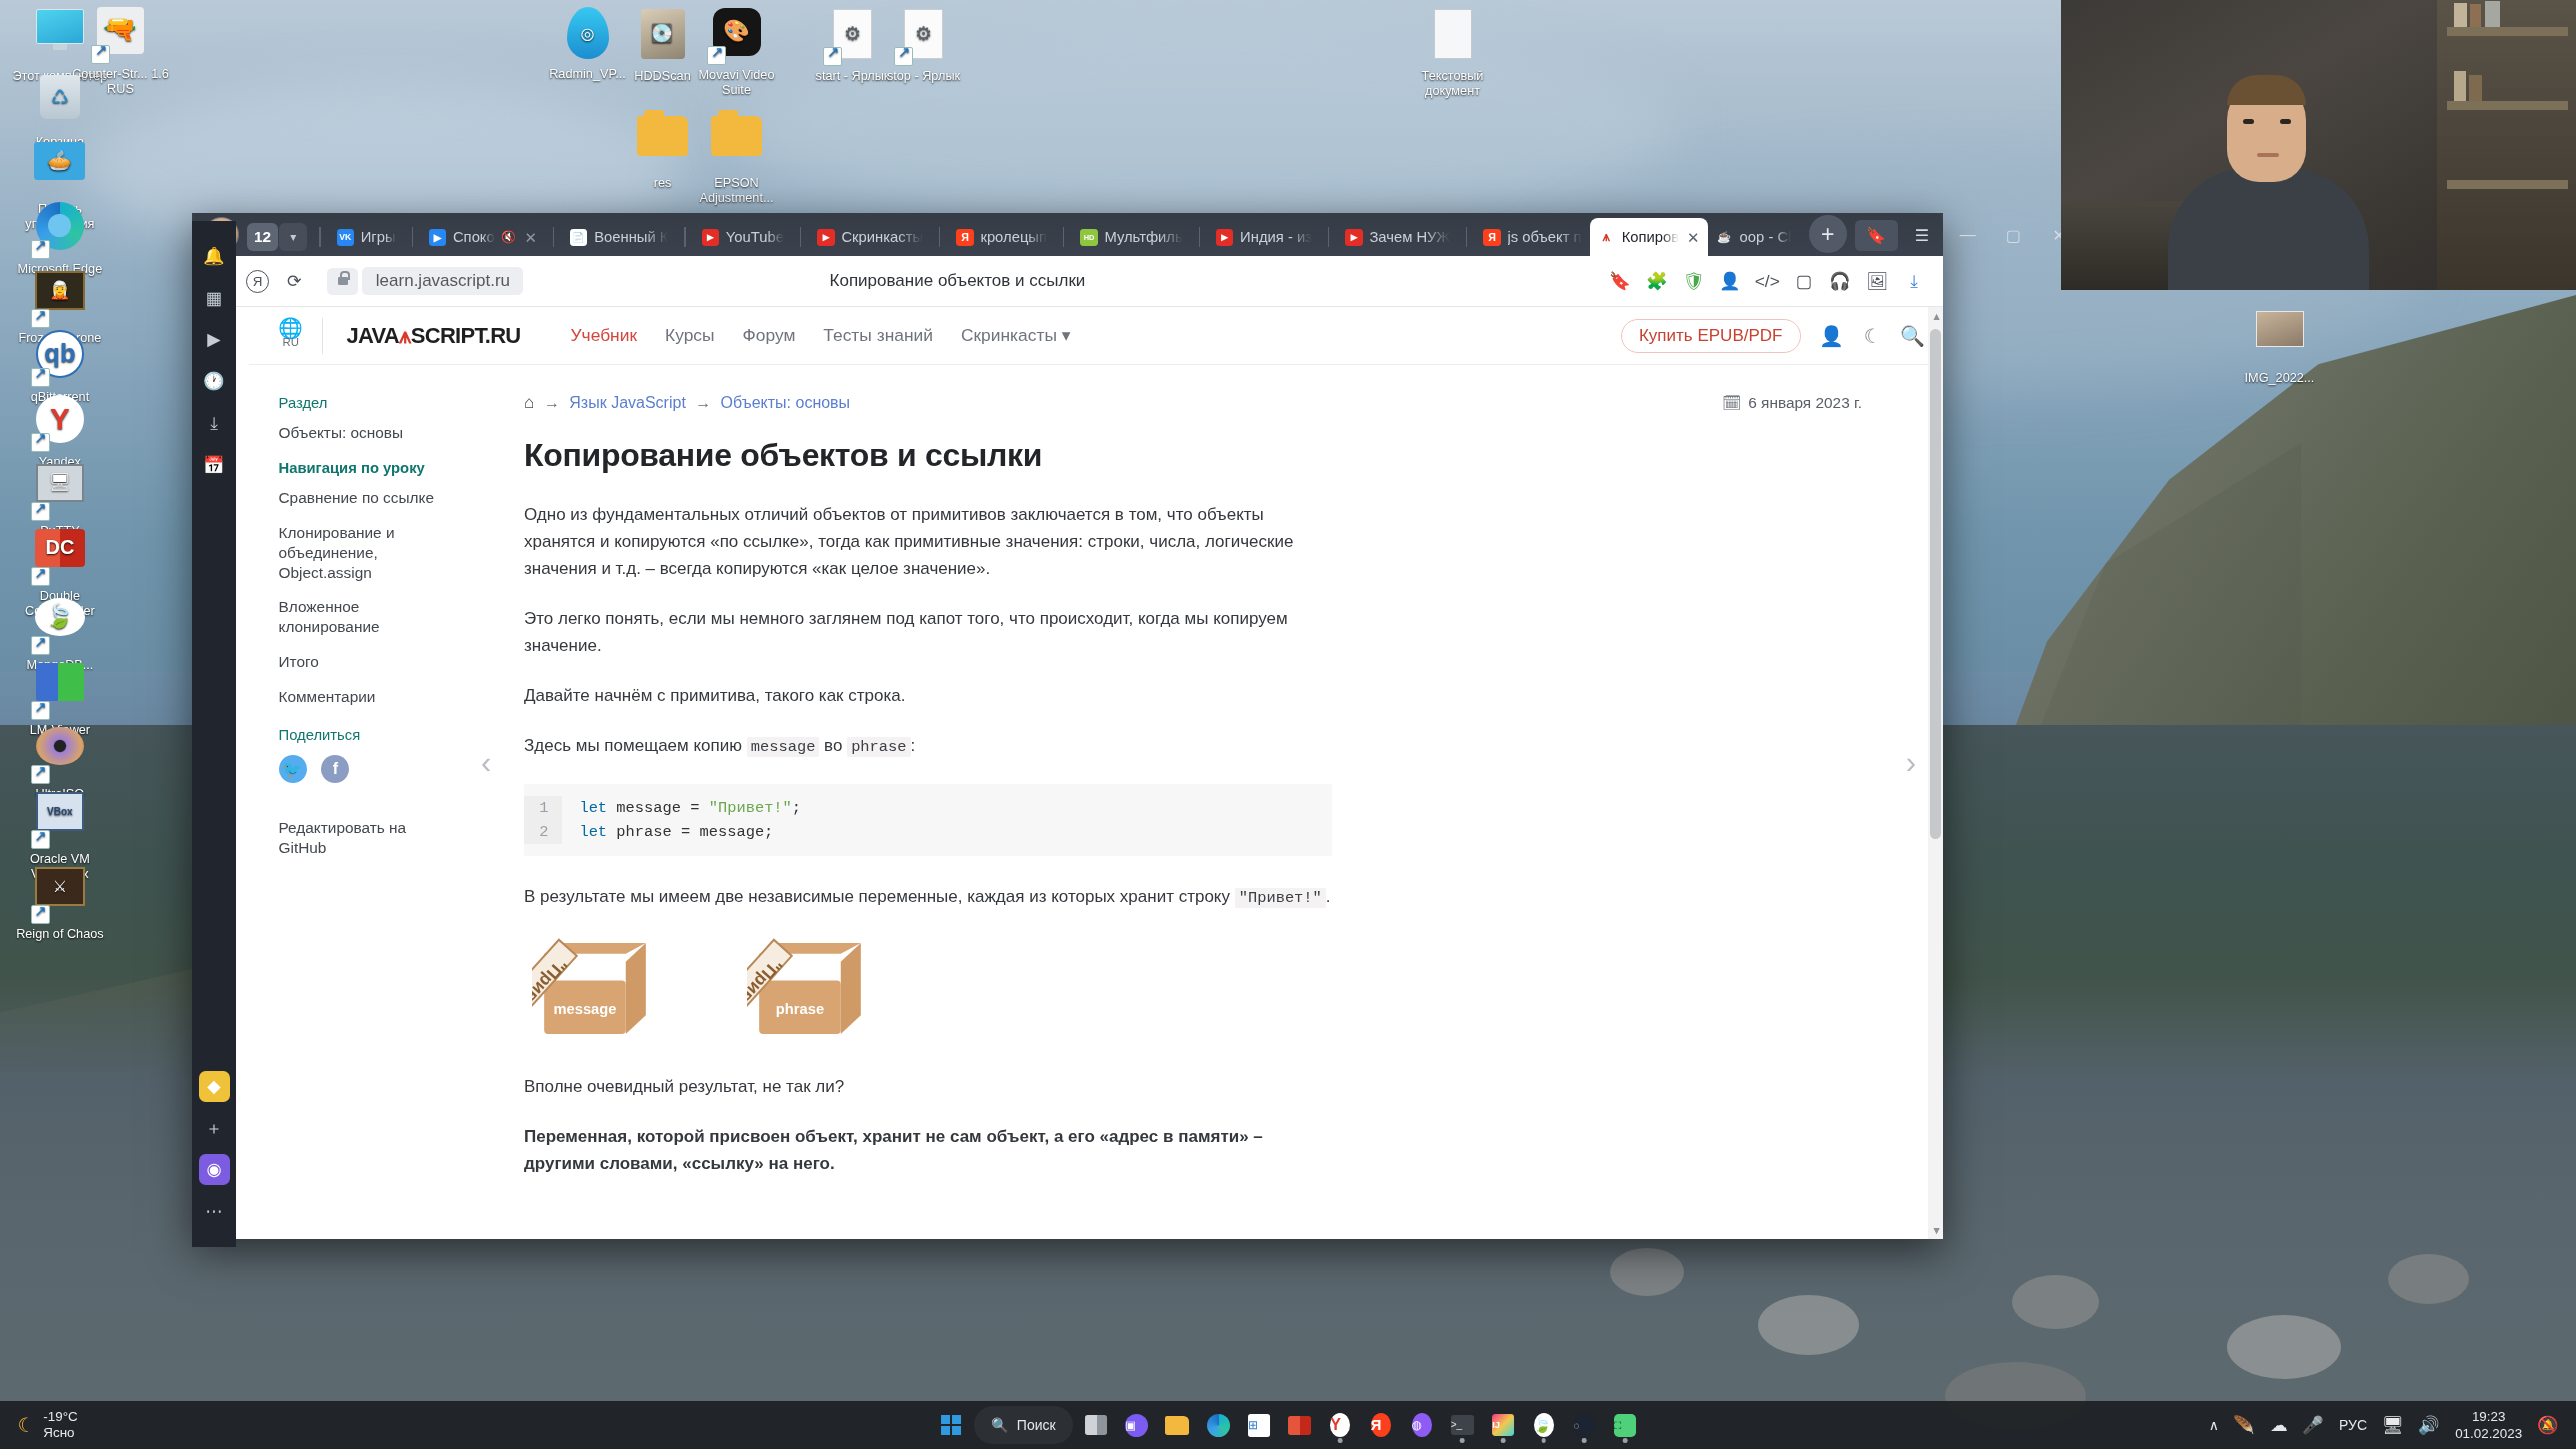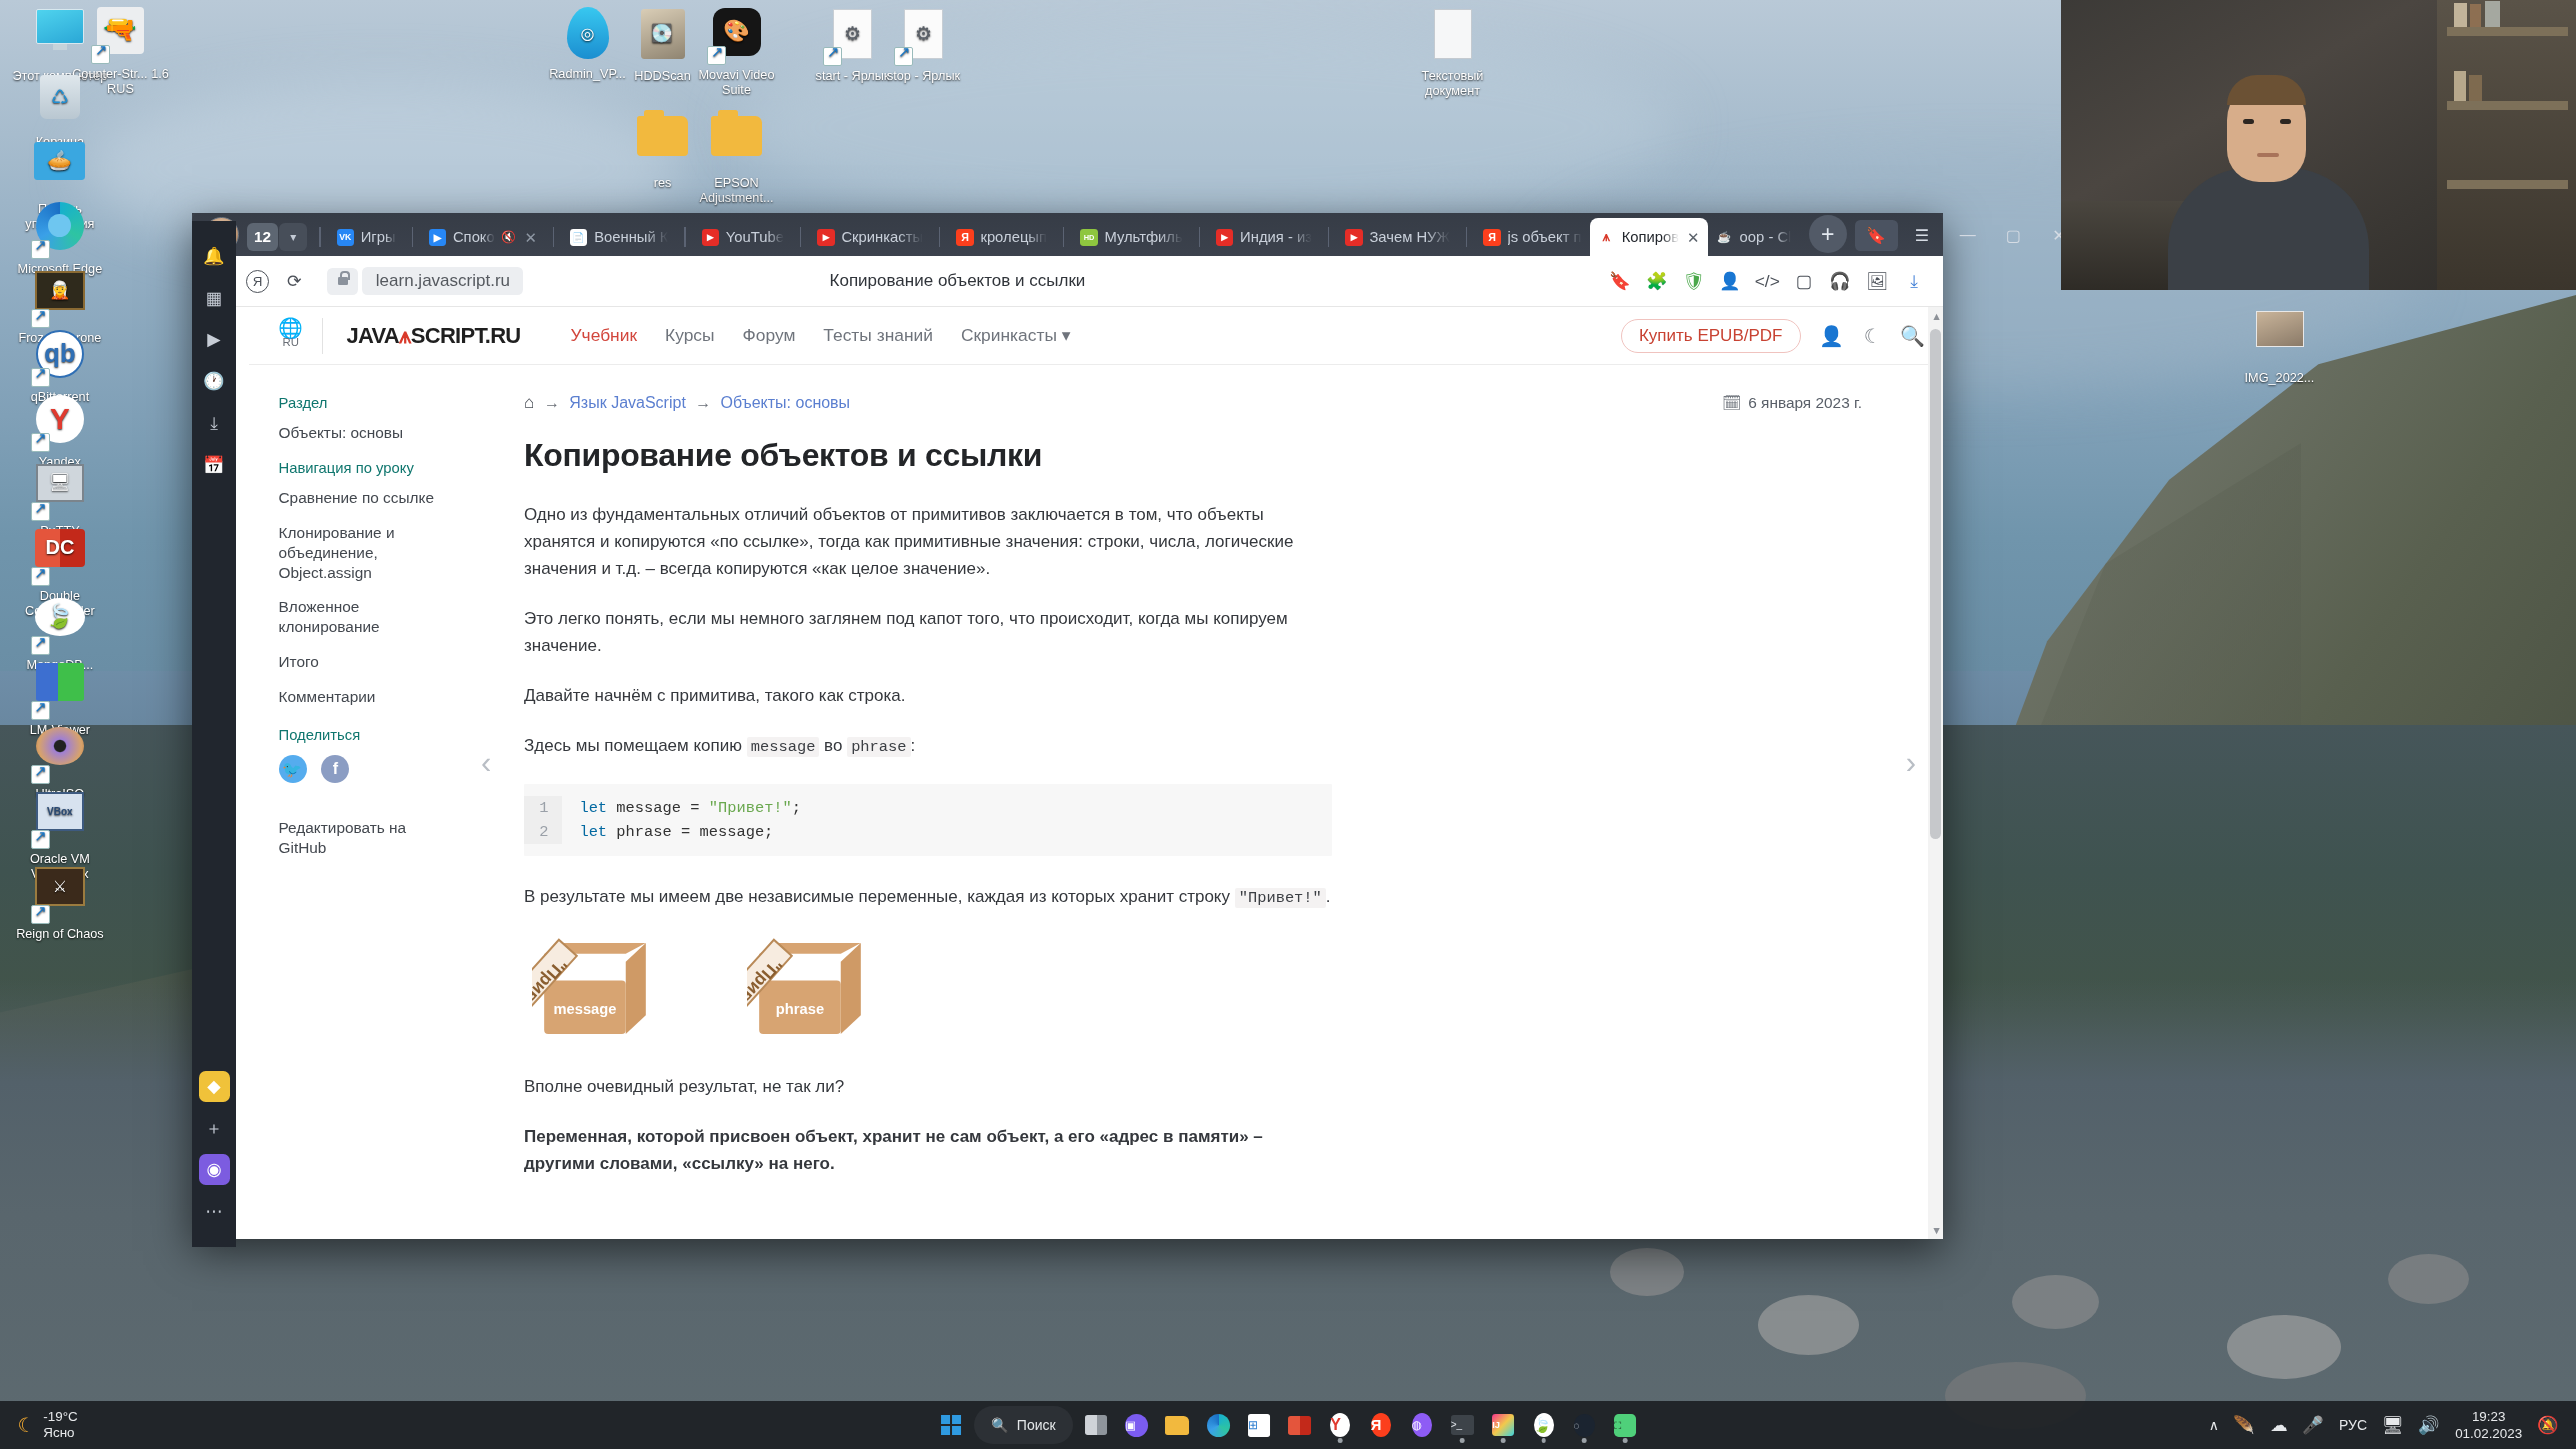--- a/index.html
+++ b/index.html
@@ -515,21 +515,21 @@
           <div class="hicon">☾</div>
           <div class="hicon">🔍</div>
         </div>
       </div>
 
       <div id="contentrow">
 
         <div id="lessonside">
           <div class="side-cap">Раздел</div>
           <a class="side-link">Объекты: основы</a>
-          <div class="side-cap" style="margin-top:17.4px;">Навигация по уроку</div>
+          <div class="side-cap" style="margin-top:17.4px;font-weight:bold;">Навигация по уроку</div>
           <div id="lesson-nav-links">
               <a class="side-link">Сравнение по ссылке</a>
               <a class="side-link">Клонирование и объединение, Object.assign</a>
               <a class="side-link">Вложенное клонирование</a>
               <a class="side-link">Итого</a>
             </div>
           <a class="side-link" style="margin-top:6.7px;">Комментарии</a>
           <div class="side-cap" style="margin-top:20px;">Поделиться</div>
           <div class="social">
             <div class="sbtn" style="background:#55acee;">🐦</div>

